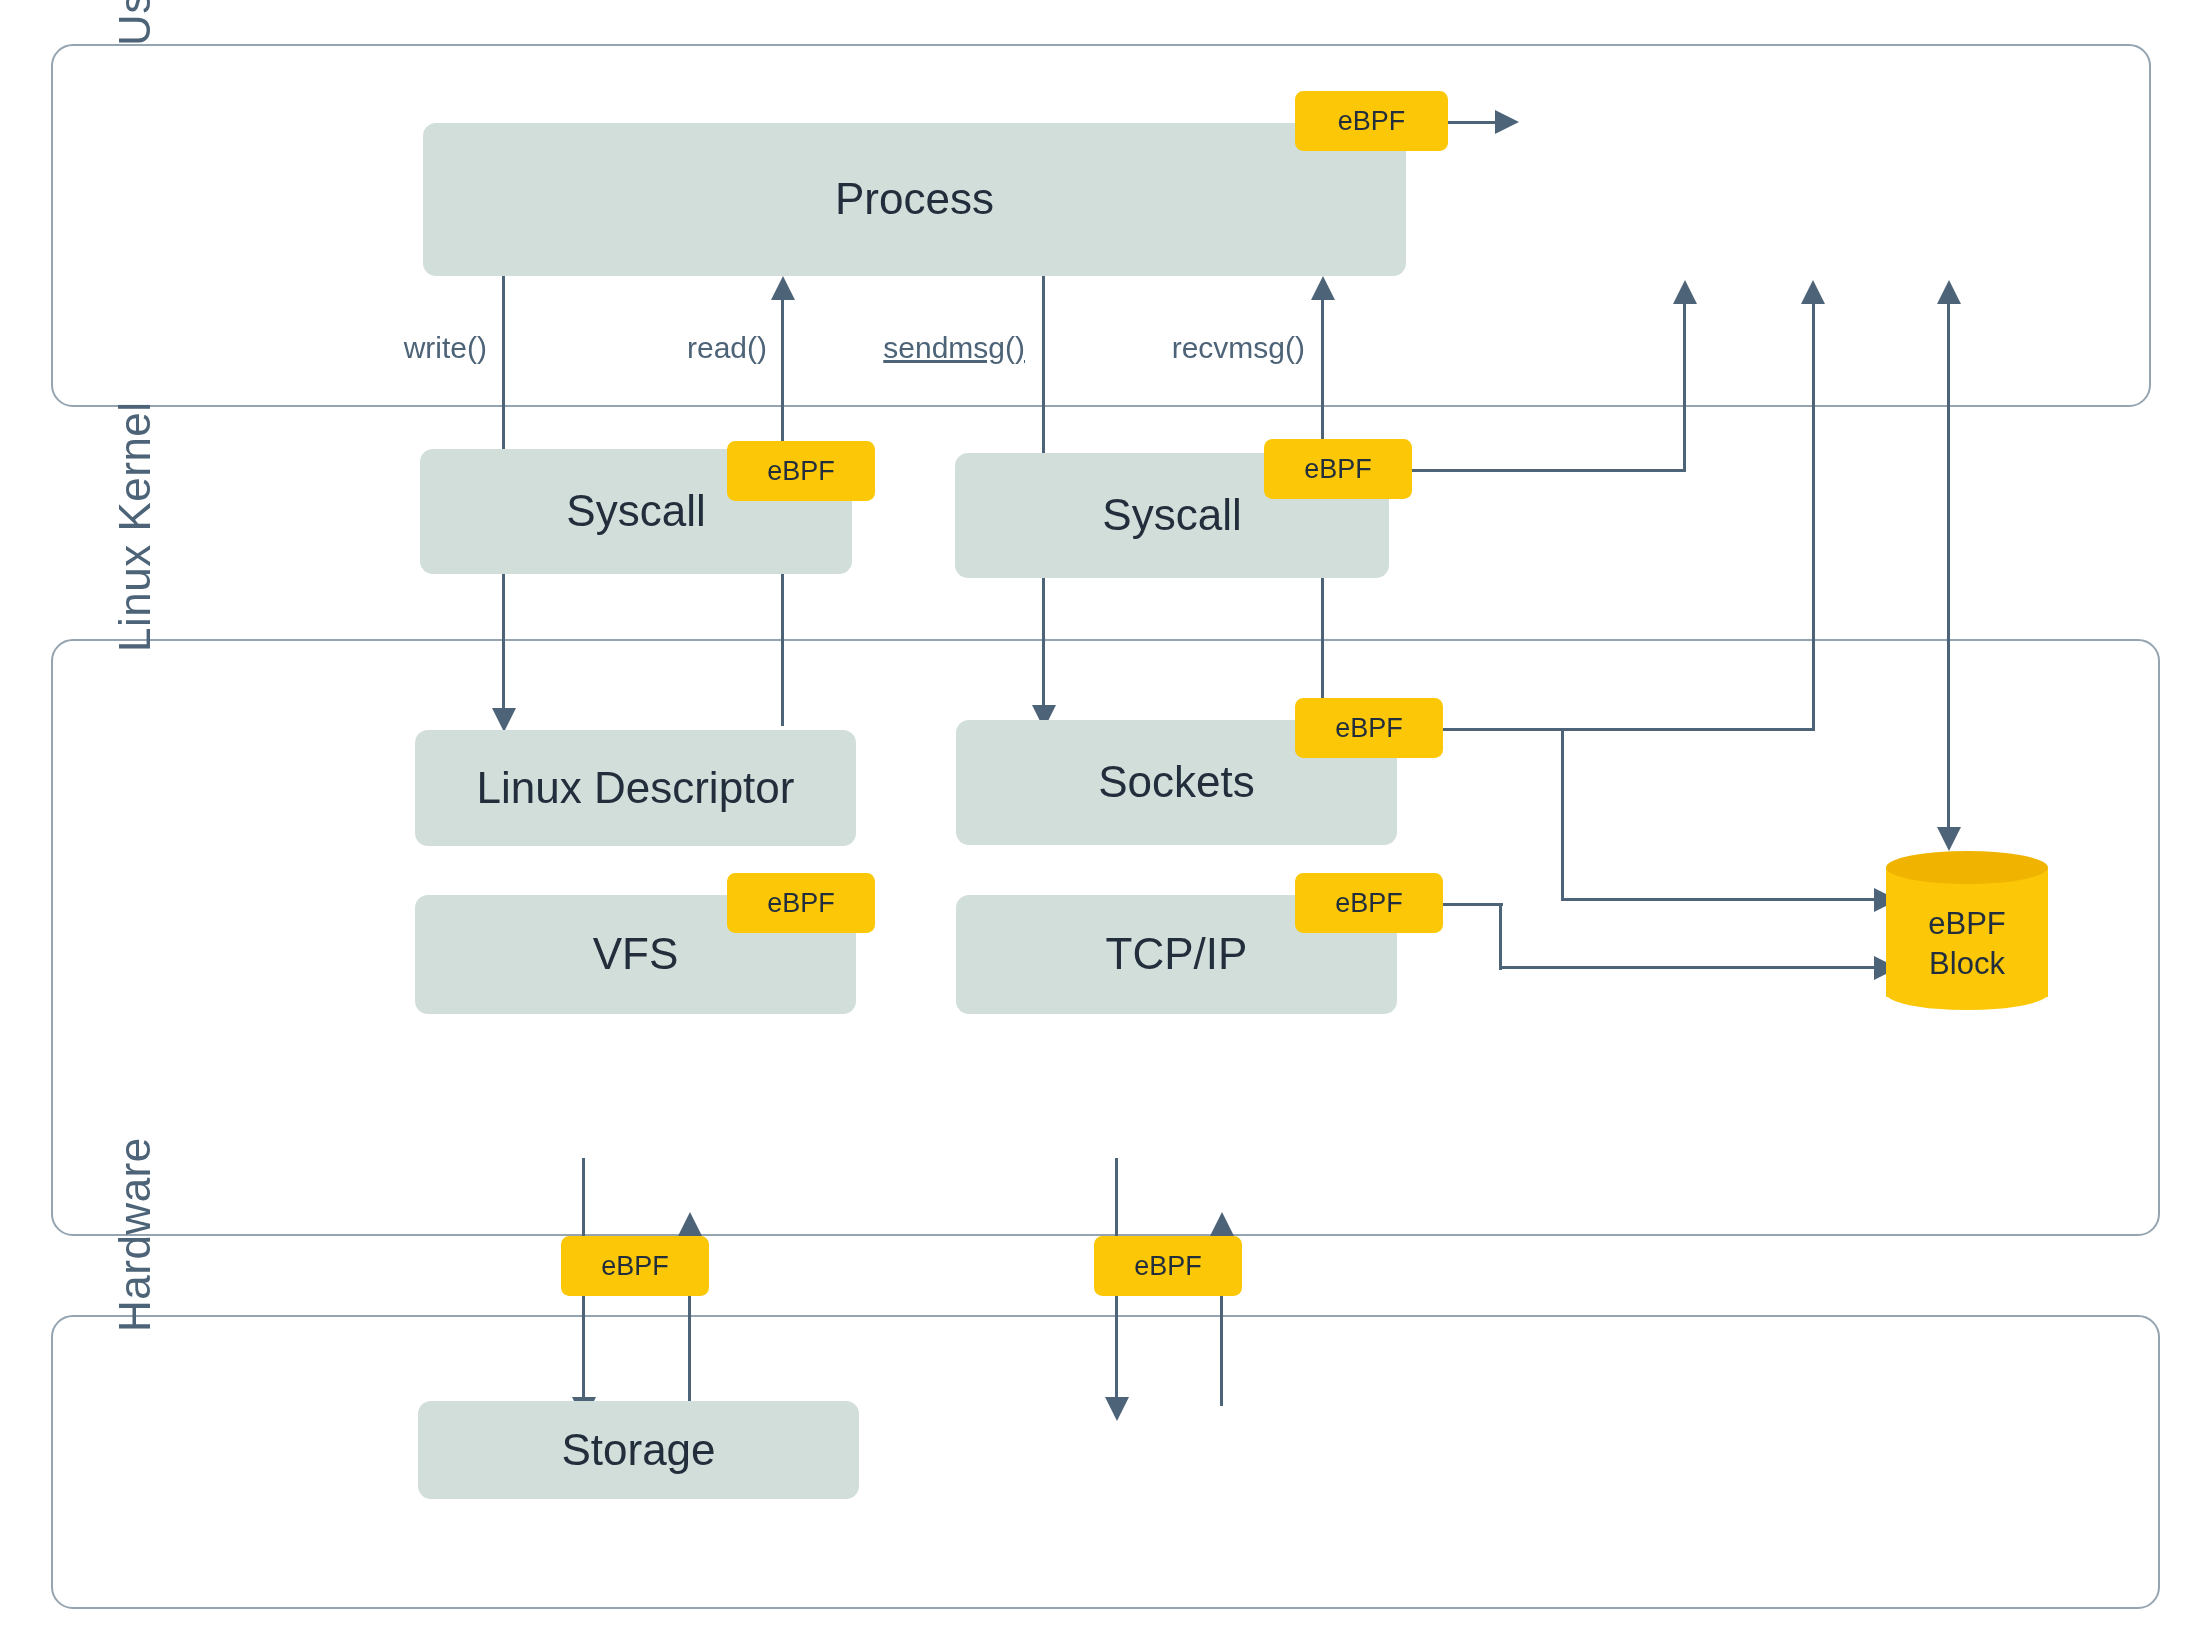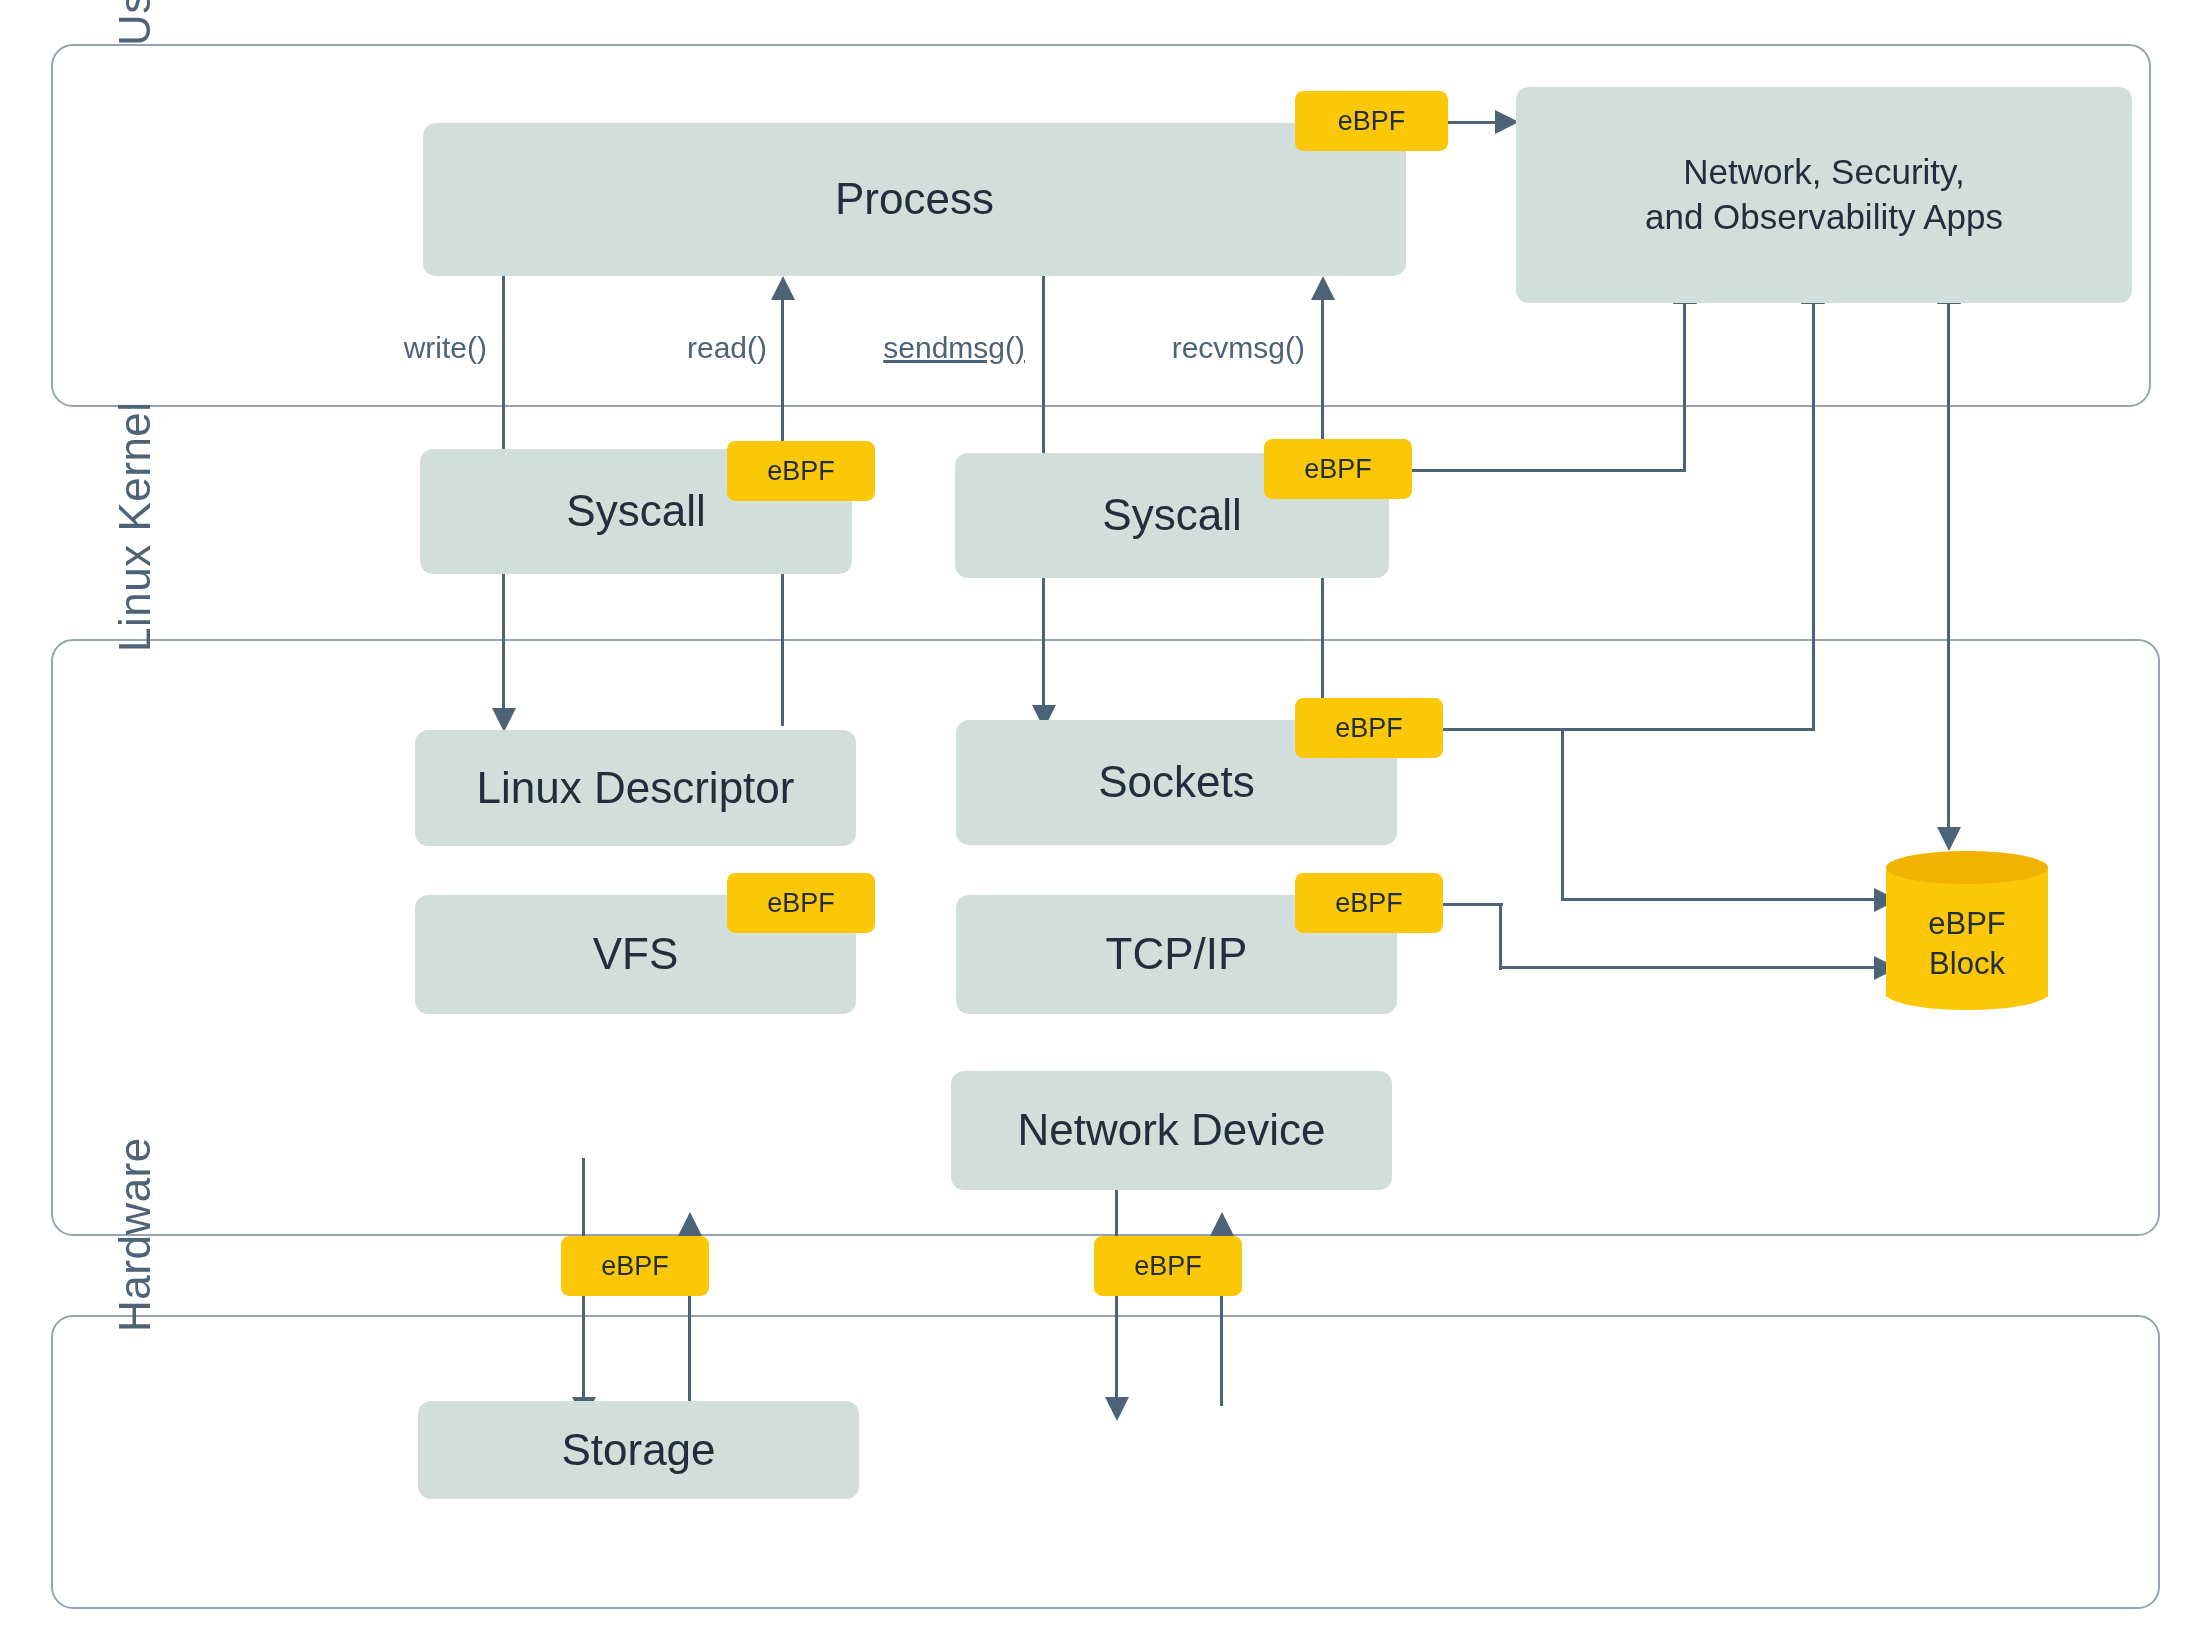--- a/index.html
+++ b/index.html
@@ -201,35 +201,30 @@
   <div class="vline" style="left:688px; top:1236px; height:170px;"></div>
   <div class="arrow up" style="left:678px; top:1212px;"></div>
 
   <div class="vline" style="left:1115px; top:1158px; height:248px;"></div>
   <div class="arrow down" style="left:1105px; top:1397px;"></div>
   <div class="vline" style="left:1220px; top:1236px; height:170px;"></div>
   <div class="arrow up" style="left:1210px; top:1212px;"></div>
 
   <div class="node" style="left:423px; top:123px; width:983px; height:153px;">Process</div>
 
-  <div class="node two-line" style="left:1516px; top:87px; width:616px; height:216px; flex-direction:column;">
-    <span>Network, Security,</span>
-    <span>and Observability Apps</span>
-  </div>
 
   <div class="node" style="left:420px; top:449px; width:432px; height:125px;">Syscall</div>
   <div class="node" style="left:955px; top:453px; width:434px; height:125px;">Syscall</div>
 
   <div class="node" style="left:415px; top:730px; width:441px; height:116px;">Linux Descriptor</div>
   <div class="node" style="left:956px; top:720px; width:441px; height:125px;">Sockets</div>
 
   <div class="node" style="left:415px; top:895px; width:441px; height:119px;">VFS</div>
   <div class="node" style="left:956px; top:895px; width:441px; height:119px;">TCP/IP</div>
 
-  <div class="node" style="left:951px; top:1071px; width:441px; height:119px;">Network Device</div>
 
   <div class="node" style="left:418px; top:1401px; width:441px; height:98px;">Storage</div>
 
   <div class="cylinder" style="left:1886px; top:851px; width:162px; height:161px;">
     <div class="cyl-body" style="top:16.5px; width:162px; height:129px;"></div>
     <div class="cyl-bottom" style="top:126px; width:162px; height:33px;"></div>
     <div class="cyl-top" style="top:0px; width:162px; height:33px;"></div>
     <div class="cyl-label" style="top:53px;">
       <div>eBPF</div>
       <div>Block</div>

